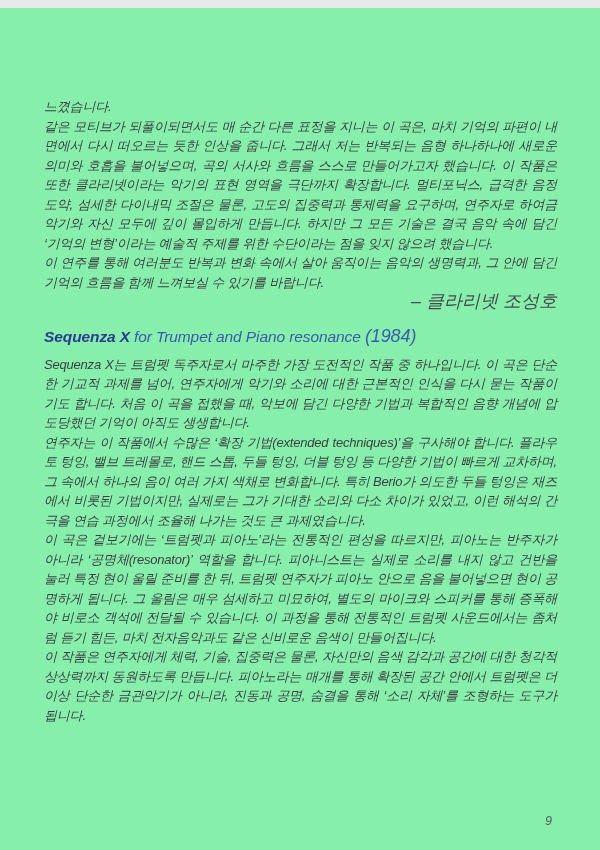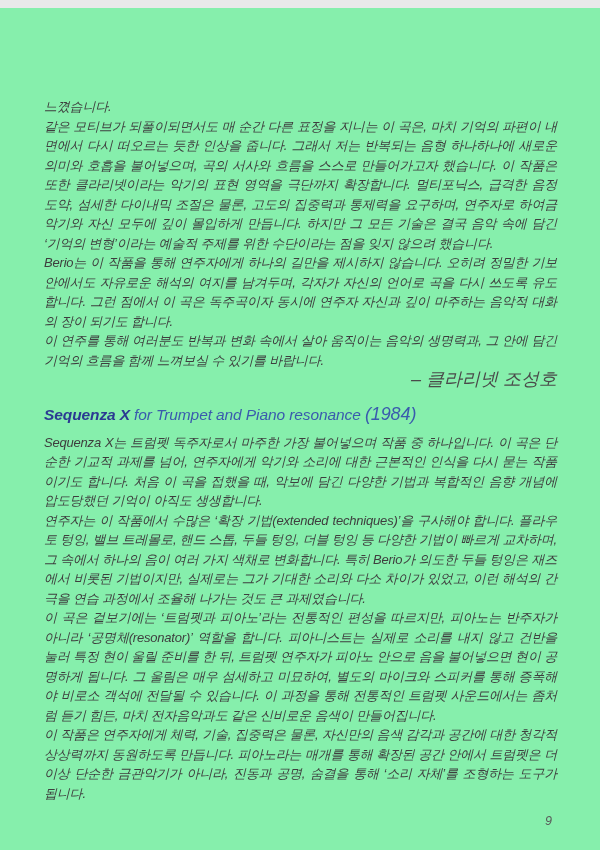--- a/index.html
+++ b/index.html
@@ -63,32 +63,31 @@
 </style>
 </head>
 <body>
 
 <div class="page">
   <div class="content">
 
     <section>
       <p class="body">느꼈습니다.</p>
       <p class="body">같은 모티브가 되풀이되면서도 매 순간 다른 표정을 지니는 이 곡은, 마치 기억의 파편이 내면에서 다시 떠오르는 듯한 인상을 줍니다. 그래서 저는 반복되는 음형 하나하나에 새로운 의미와 호흡을 불어넣으며, 곡의 서사와 흐름을 스스로 만들어가고자 했습니다. 이 작품은 또한 클라리넷이라는 악기의 표현 영역을 극단까지 확장합니다. 멀티포닉스, 급격한 음정 도약, 섬세한 다이내믹 조절은 물론, 고도의 집중력과 통제력을 요구하며, 연주자로 하여금 악기와 자신 모두에 깊이 몰입하게 만듭니다. 하지만 그 모든 기술은 결국 음악 속에 담긴 ‘기억의 변형’이라는 예술적 주제를 위한 수단이라는 점을 잊지 않으려 했습니다.</p>
-      <p class="body">Berio는 이 작품을 통해 연주자에게 하나의 길만을 제시하지 않습니다. 오히려 정밀한 기보 안에서도 자유로운 해석의 여지를 남겨두며, 각자가 자신의 언어로 곡을 다시 쓰도록 유도합니다. 그런 점에서 이 곡은 독주곡이자 동시에 연주자 자신과 깊이 마주하는 음악적 대화의 장이 되기도 합니다.</p>
       <p class="body">이 연주를 통해 여러분도 반복과 변화 속에서 살아 움직이는 음악의 생명력과, 그 안에 담긴 기억의 흐름을 함께 느껴보실 수 있기를 바랍니다.</p>
       <p class="signature">– 클라리넷 조성호</p>
     </section>
 
     <h2 class="piece-heading">
       <span class="t-bold">Sequenza X</span><span class="t-sub">for Trumpet and Piano resonance</span>
       <span class="t-year">(1984)</span>
     </h2>
 
     <section>
-      <p class="body">Sequenza X는 트럼펫 독주자로서 마주한 가장 불어넣으며 작품 중 하나입니다. 이 곡은 단순한 기교적 과제를 넘어, 연주자에게 악기와 소리에 대한 근본적인 인식을 다시 묻는 작품이기도 합니다. 처음 이 곡을 접했을 때, 악보에 담긴 다양한 기법과 복합적인 음향 개념에 압도당했던 기억이 아직도 생생합니다.</p>
+      <p class="body">Sequenza X는 트럼펫 독주자로서 마주한 가장 도전적인 작품 중 하나입니다. 이 곡은 단순한 기교적 과제를 넘어, 연주자에게 악기와 소리에 대한 근본적인 인식을 다시 묻는 작품이기도 합니다. 처음 이 곡을 접했을 때, 악보에 담긴 다양한 기법과 복합적인 음향 개념에 압도당했던 기억이 아직도 생생합니다.</p>
       <p class="body">연주자는 이 작품에서 수많은 ‘확장 기법(extended techniques)’을 구사해야 합니다. 플라우토 텅잉, 밸브 트레몰로, 핸드 스톱, 두들 텅잉, 더블 텅잉 등 다양한 기법이 빠르게 교차하며, 그 속에서 하나의 음이 여러 가지 색채로 변화합니다. 특히 Berio가 의도한 두들 텅잉은 재즈에서 비롯된 기법이지만, 실제로는 그가 기대한 소리와 다소 차이가 있었고, 이런 해석의 간극을 연습 과정에서 조율해 나가는 것도 큰 과제였습니다.</p>
       <p class="body">이 곡은 겉보기에는 ‘트럼펫과 피아노’라는 전통적인 편성을 따르지만, 피아노는 반주자가 아니라 ‘공명체(resonator)’ 역할을 합니다. 피아니스트는 실제로 소리를 내지 않고 건반을 눌러 특정 현이 울릴 준비를 한 뒤, 트럼펫 연주자가 피아노 안으로 음을 불어넣으면 현이 공명하게 됩니다. 그 울림은 매우 섬세하고 미묘하여, 별도의 마이크와 스피커를 통해 증폭해야 비로소 객석에 전달될 수 있습니다. 이 과정을 통해 전통적인 트럼펫 사운드에서는 좀처럼 듣기 힘든, 마치 전자음악과도 같은 신비로운 음색이 만들어집니다.</p>
       <p class="body">이 작품은 연주자에게 체력, 기술, 집중력은 물론, 자신만의 음색 감각과 공간에 대한 청각적 상상력까지 동원하도록 만듭니다. 피아노라는 매개를 통해 확장된 공간 안에서 트럼펫은 더 이상 단순한 금관악기가 아니라, 진동과 공명, 숨결을 통해 ‘소리 자체’를 조형하는 도구가 됩니다.</p>
 
     </section>
 
   </div>
 
   <div class="page-number">9</div>
 </div>

